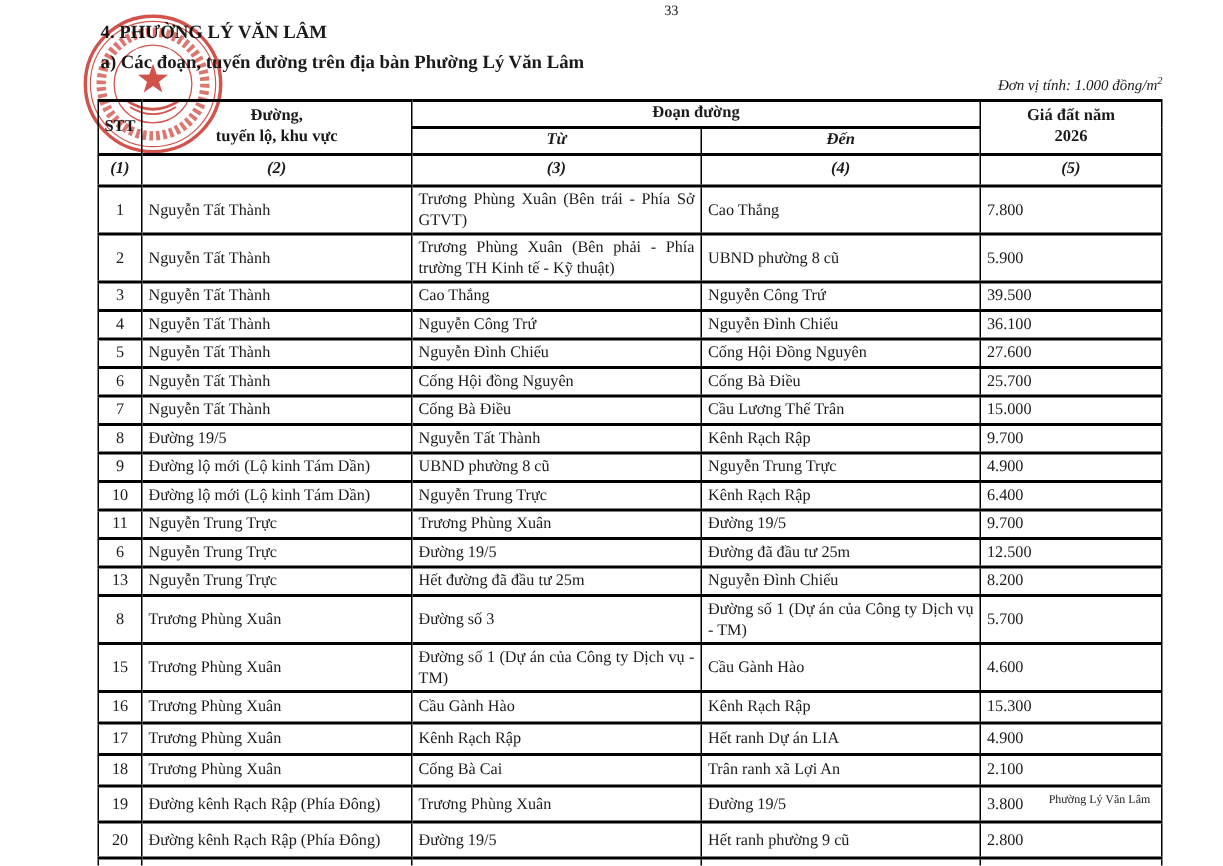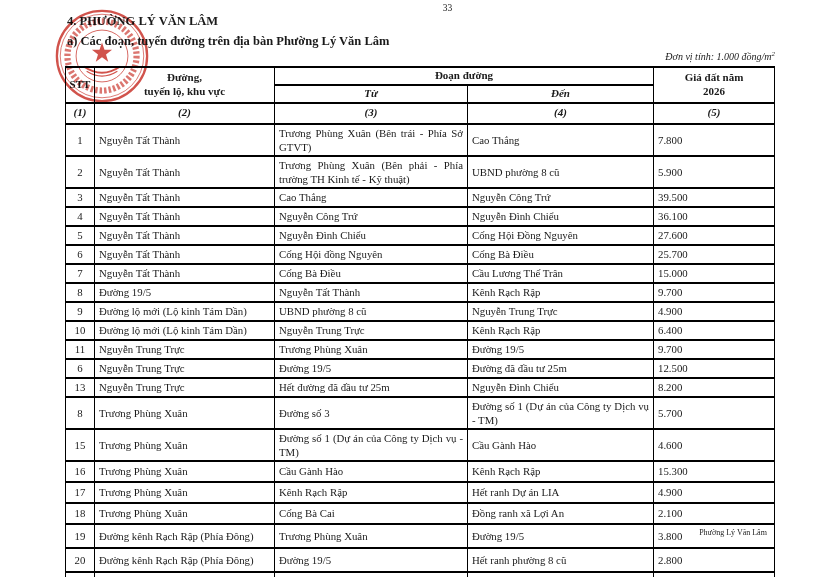--- a/index.html
+++ b/index.html
@@ -240,35 +240,35 @@
         <td class="c-stt">17</td>
         <td class="c-road">Trương Phùng Xuân</td>
         <td class="c-from">Kênh Rạch Rập</td>
         <td class="c-to">Hết ranh Dự án LIA</td>
         <td class="c-price">4.900</td>
       </tr>
       <tr>
         <td class="c-stt">18</td>
         <td class="c-road">Trương Phùng Xuân</td>
         <td class="c-from">Cống Bà Cai</td>
-        <td class="c-to">Đồng ranh xã Lợi An</td>
+        <td class="c-to">Trân ranh xã Lợi An</td>
         <td class="c-price">2.100</td>
       </tr>
       <tr>
         <td class="c-stt">19</td>
         <td class="c-road">Đường kênh Rạch Rập (Phía Đông)</td>
         <td class="c-from">Trương Phùng Xuân</td>
         <td class="c-to">Đường 19/5</td>
         <td class="c-price">3.800</td>
       </tr>
       <tr>
         <td class="c-stt">20</td>
         <td class="c-road">Đường kênh Rạch Rập (Phía Đông)</td>
         <td class="c-from">Đường 19/5</td>
-        <td class="c-to">Hết ranh phường 8 cũ</td>
+        <td class="c-to">Hết ranh phường 9 cũ</td>
         <td class="c-price">2.800</td>
       </tr>
       <tr>
         <td class="c-stt">21</td>
         <td class="c-road">Đường kênh Rạch Rập (Phía Tây)</td>
         <td class="c-from">Trương Phùng Xuân</td>
         <td class="c-to">Đối diện đường 19/5</td>
         <td class="c-price">2.900</td>
       </tr>
     </tbody>

